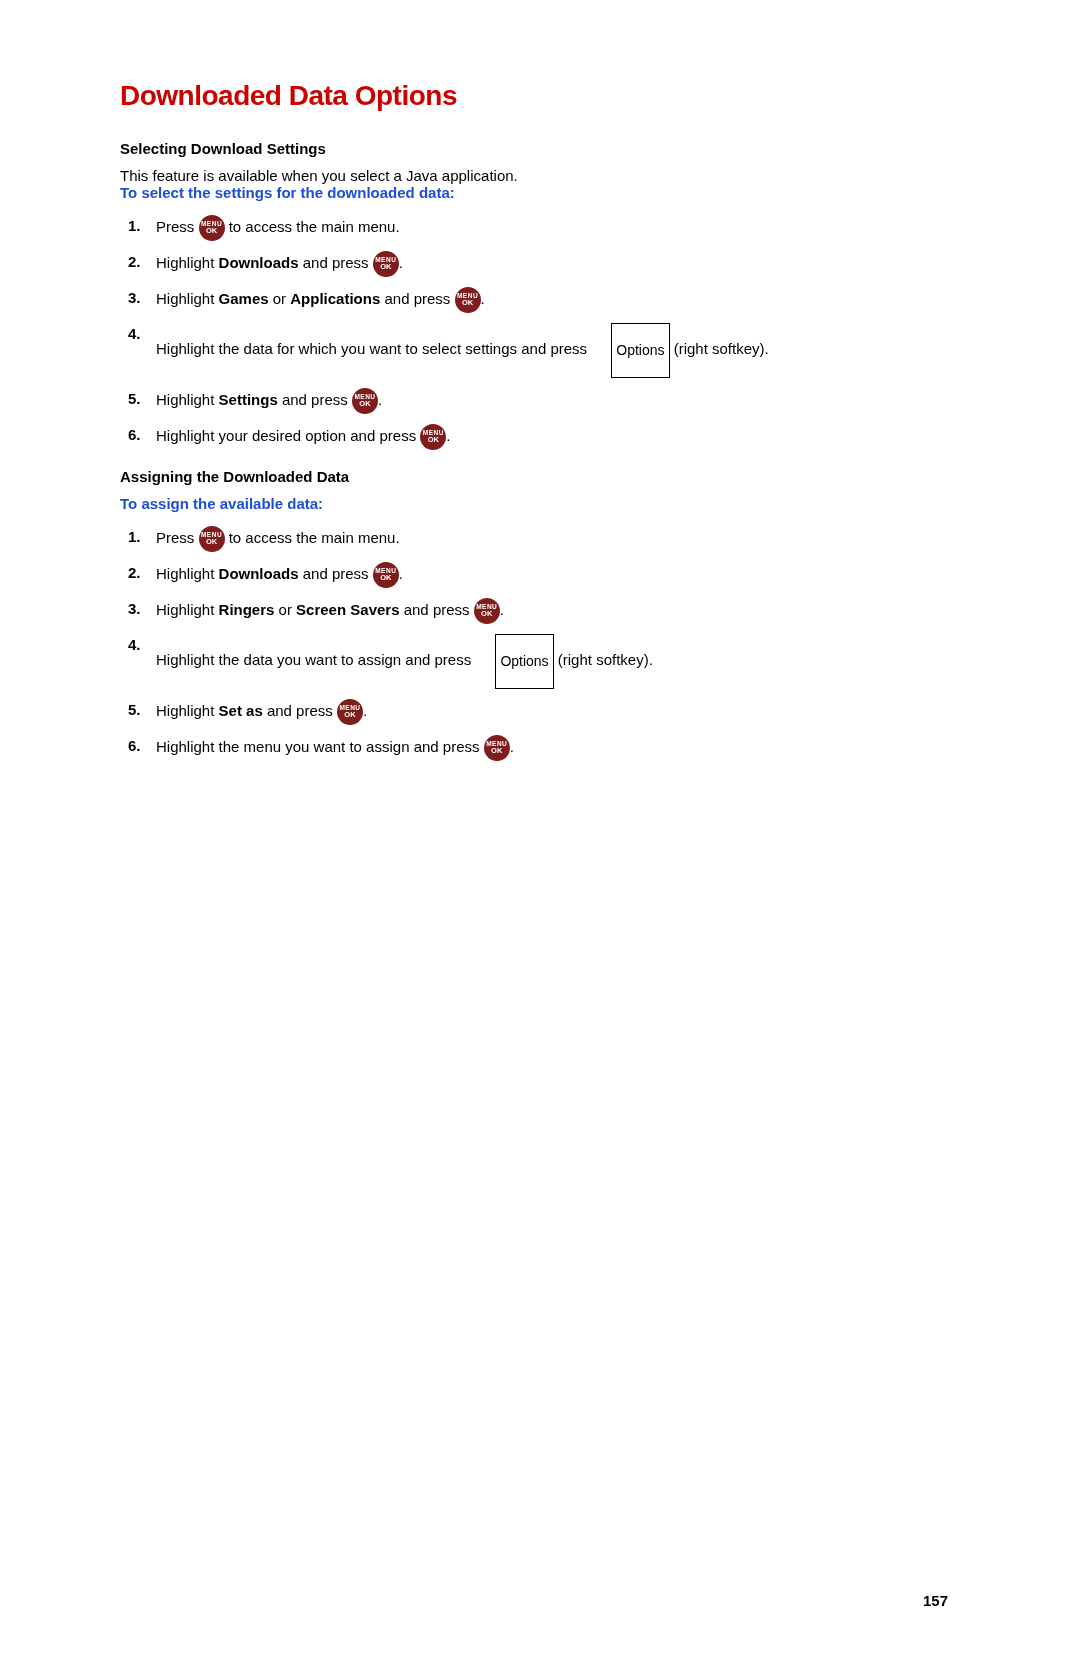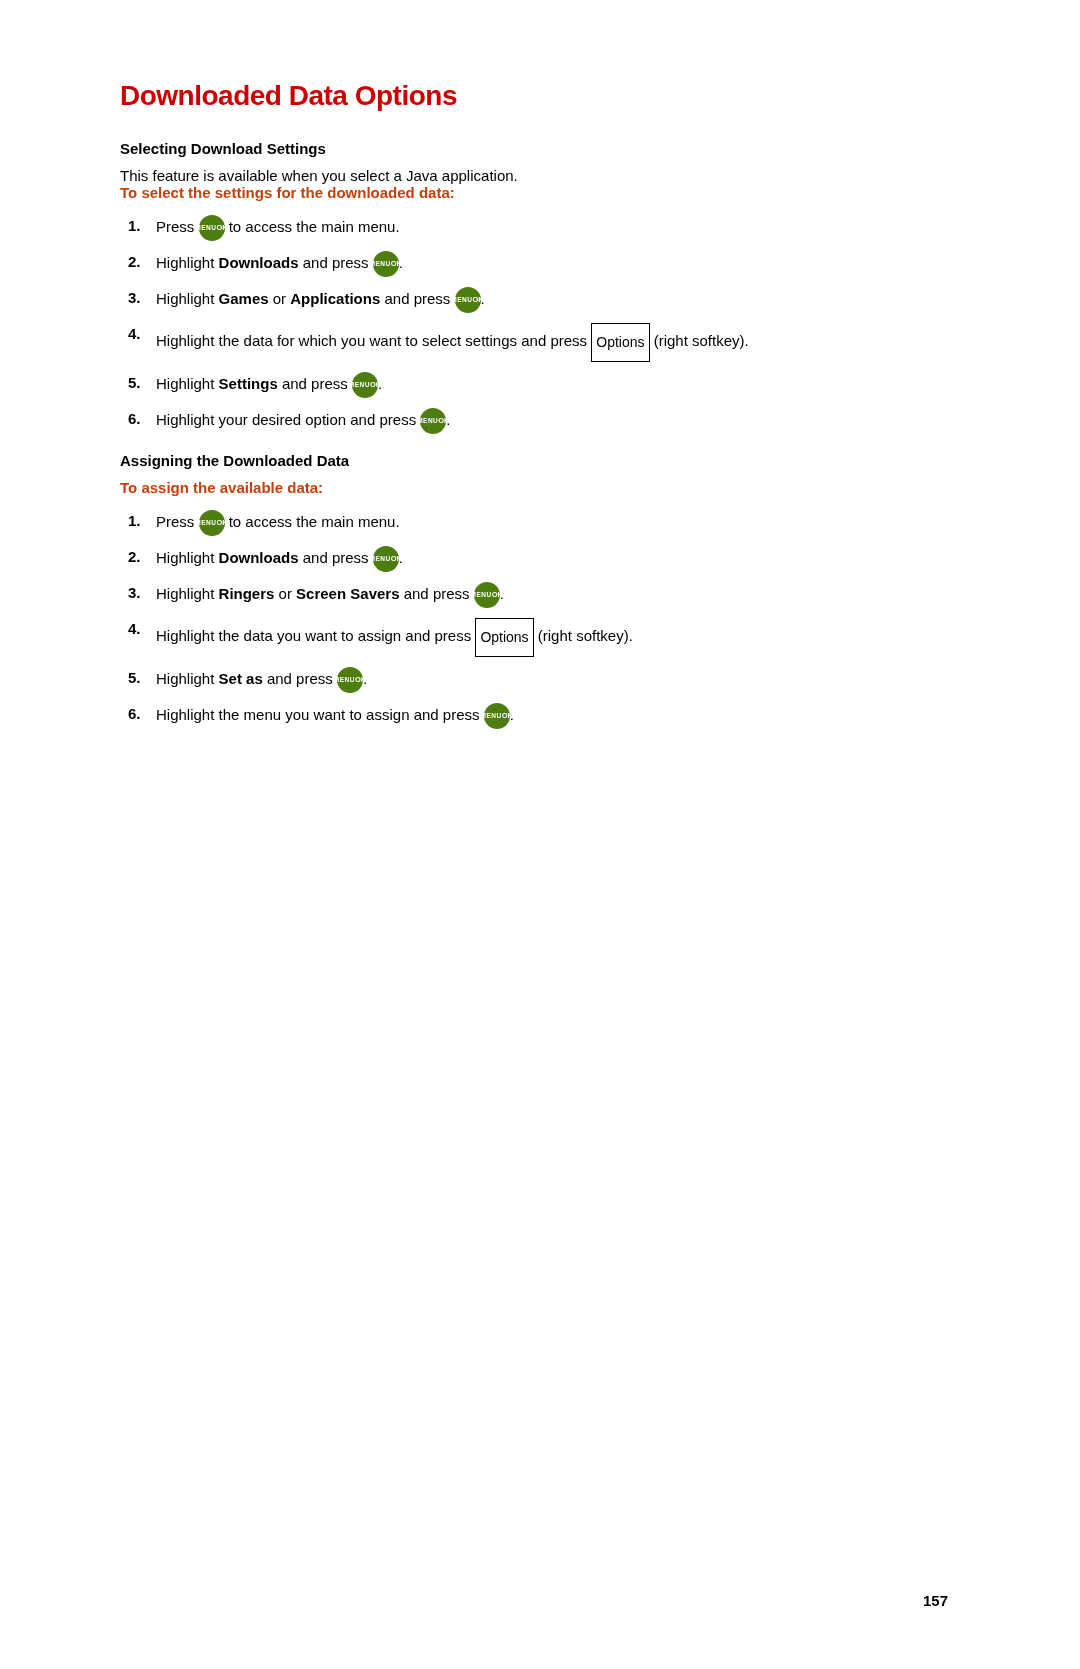--- a/index.html
+++ b/index.html
@@ -36,21 +36,21 @@
 
     .intro-text {
       font-size: 15px;
       color: #000;
     }
 
     .sub-heading {
       font-size: 15px;
       font-weight: 700;
       margin-bottom: 14px;
-      color: #c2410c;
+      color: #1d4ed8;
     }
 
     .steps-list {
       list-style: none;
       margin: 0 0 18px 0;
       padding: 0;
     }
 
     .steps-list li {
       display: flex;
@@ -72,31 +72,31 @@
     }
 
     .bold {
       font-weight: 900;
     }
 
     .menu-btn {
       display: inline-flex;
       align-items: center;
       justify-content: center;
-      background: #4d7c0f;
+      background: #7f1d1d;
       color: #ffffff;
       border-radius: 50%;
       width: 26px;
       height: 26px;
       font-size: 7px;
       font-weight: 900;
       vertical-align: middle;
       line-height: 1;
       text-align: center;
-      flex-direction: row;
+      flex-direction: column;
       flex-shrink: 0;
       letter-spacing: 0px;
     }
 
     .menu-btn .top-line {
       font-size: 6.5px;
       font-weight: 900;
       letter-spacing: 0.5px;
       line-height: 1.1;
     }
@@ -104,26 +104,27 @@
     .menu-btn .bottom-line {
       font-size: 7.5px;
       font-weight: 900;
       letter-spacing: 0px;
       line-height: 1.1;
     }
 
     .options-btn {
       display: inline-block;
       border: 1.5px solid #000;
-      padding: 8px 4px;
+      padding: 16px 4px;
       font-size: 14px;
       font-weight: 400;
       vertical-align: middle;
       background: #fff;
       color: #000;
+      margin-left: 20px;
     }
 
     .section-divider {
       margin-top: 8px;
       margin-bottom: 18px;
     }
 
     .page-number {
       position: fixed;
       bottom: 60px;

